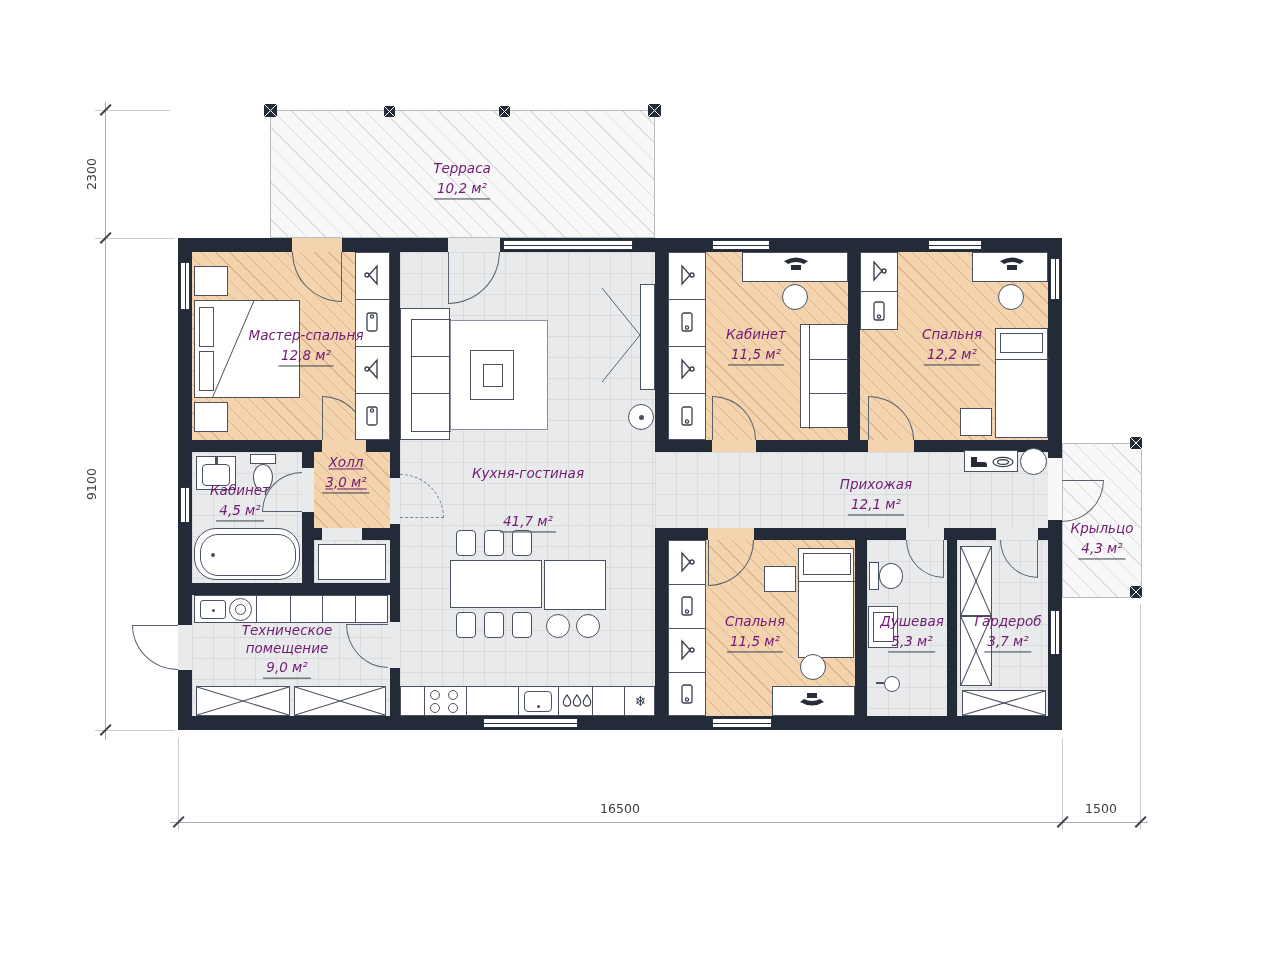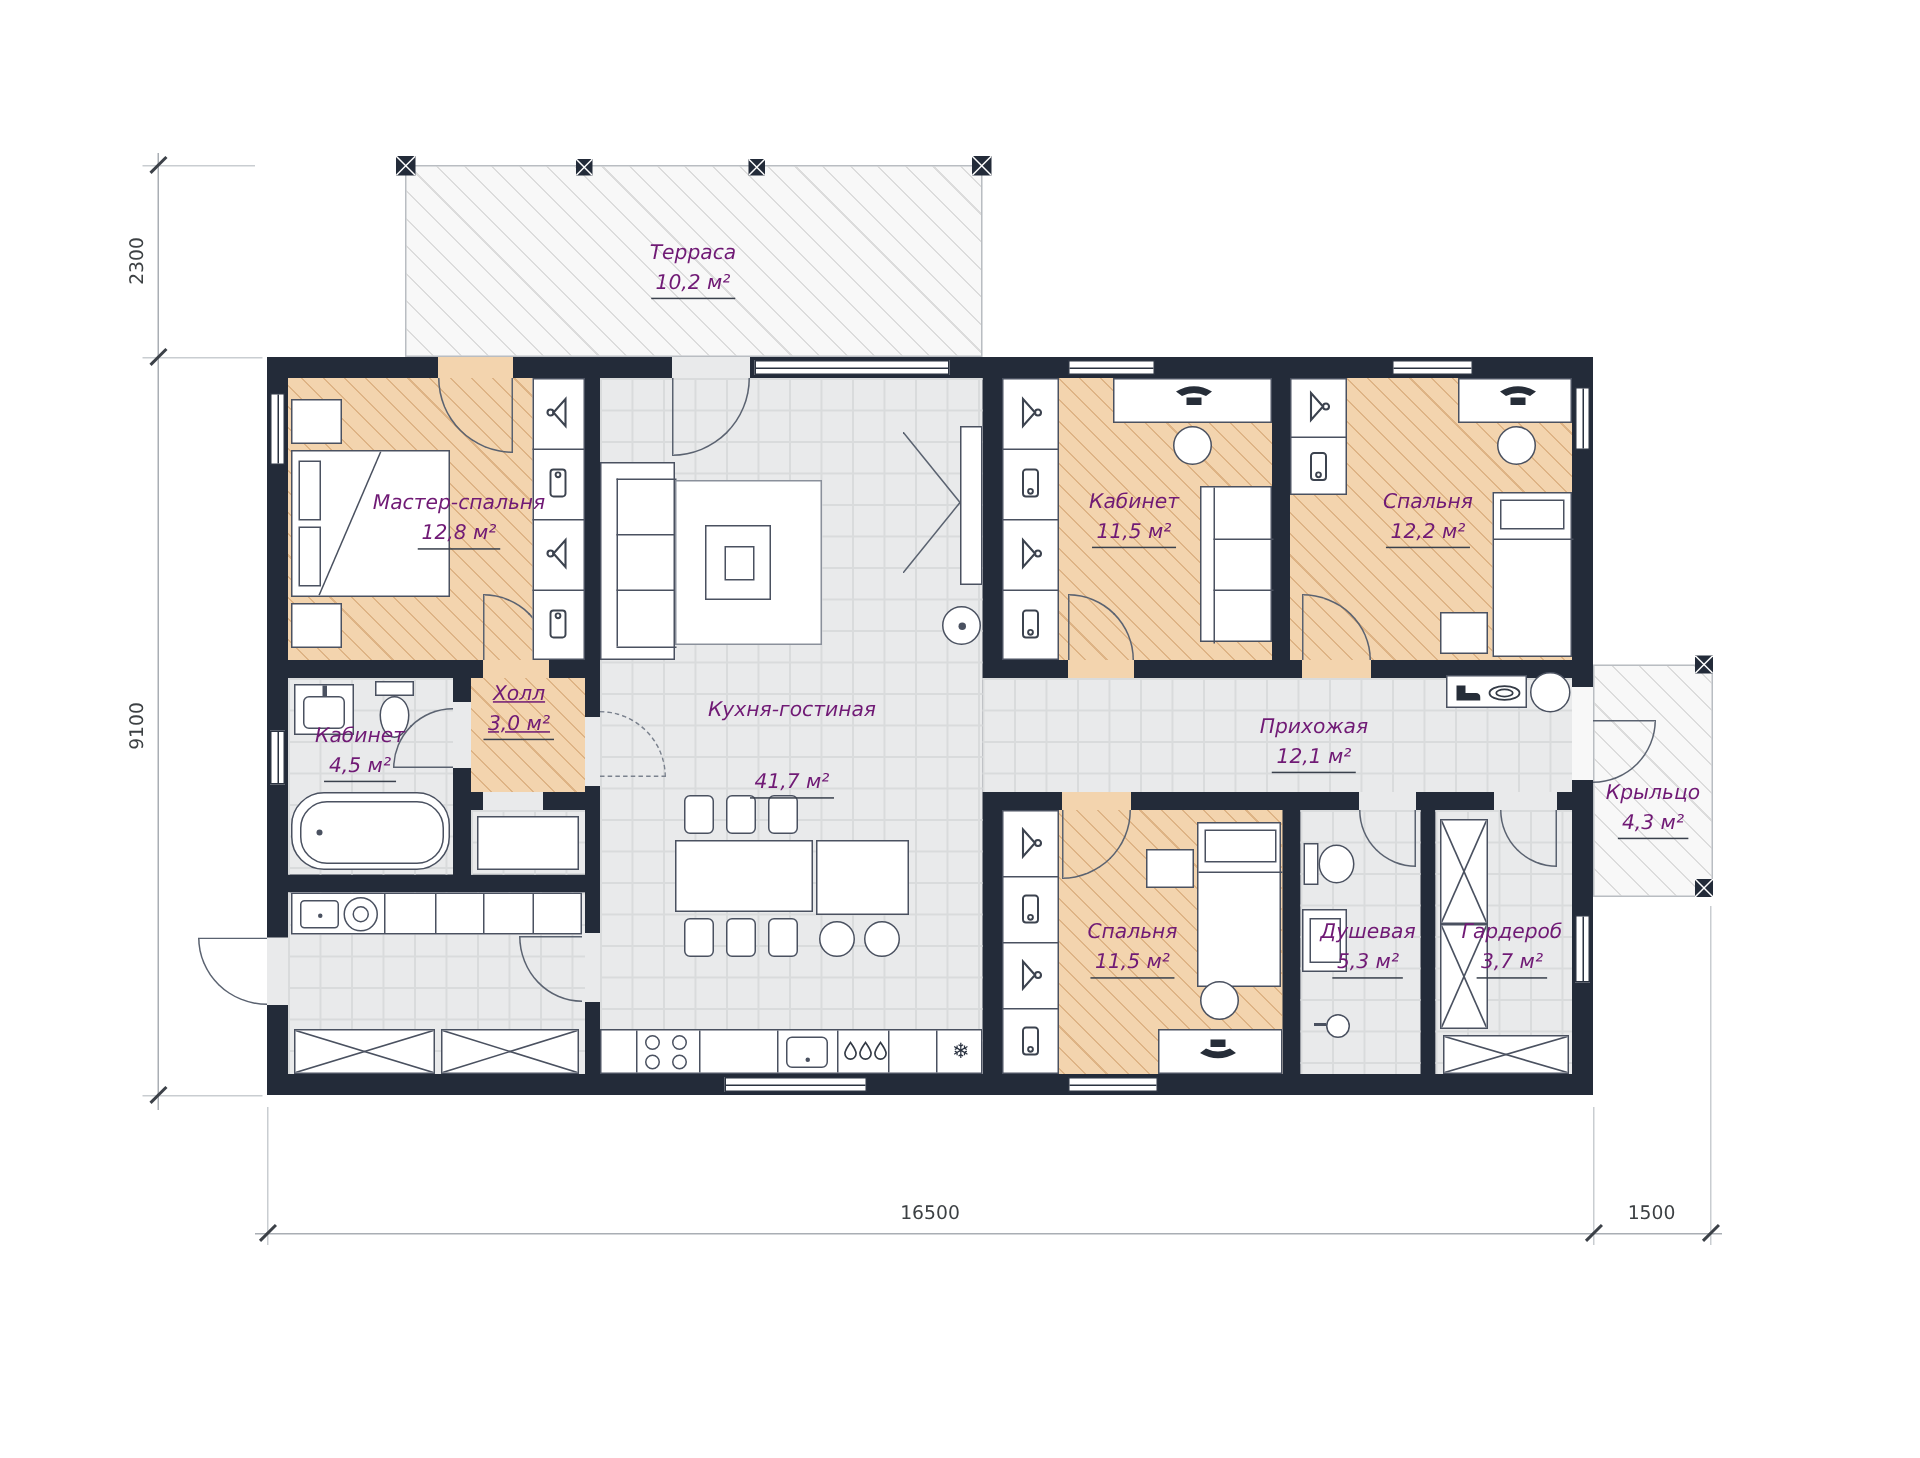--- a/index.html
+++ b/index.html
@@ -454,20 +454,24 @@
     <span class="area">3,0 м²</span>
   </div>
   <div class="lbl" style="left:528px;top:499px;gap:28px;">
     <span>Кухня-гостиная</span>
     <span class="area">41,7 м²</span>
   </div>
   <div class="lbl" style="left:876px;top:496px;">
     <span>Прихожая</span>
     <span class="area">12,1 м²</span>
   </div>
+  <div class="lbl" style="left:287px;top:650px;">
+    <span class="wrap">Техническое помещение</span>
+    <span class="area">9,0 м²</span>
+  </div>
   <div class="lbl" style="left:755px;top:633px;">
     <span>Спальня</span>
     <span class="area">11,5 м²</span>
   </div>
   <div class="lbl" style="left:912px;top:633px;">
     <span>Душевая</span>
     <span class="area">5,3 м²</span>
   </div>
   <div class="lbl" style="left:1008px;top:633px;">
     <span>Гардероб</span>

